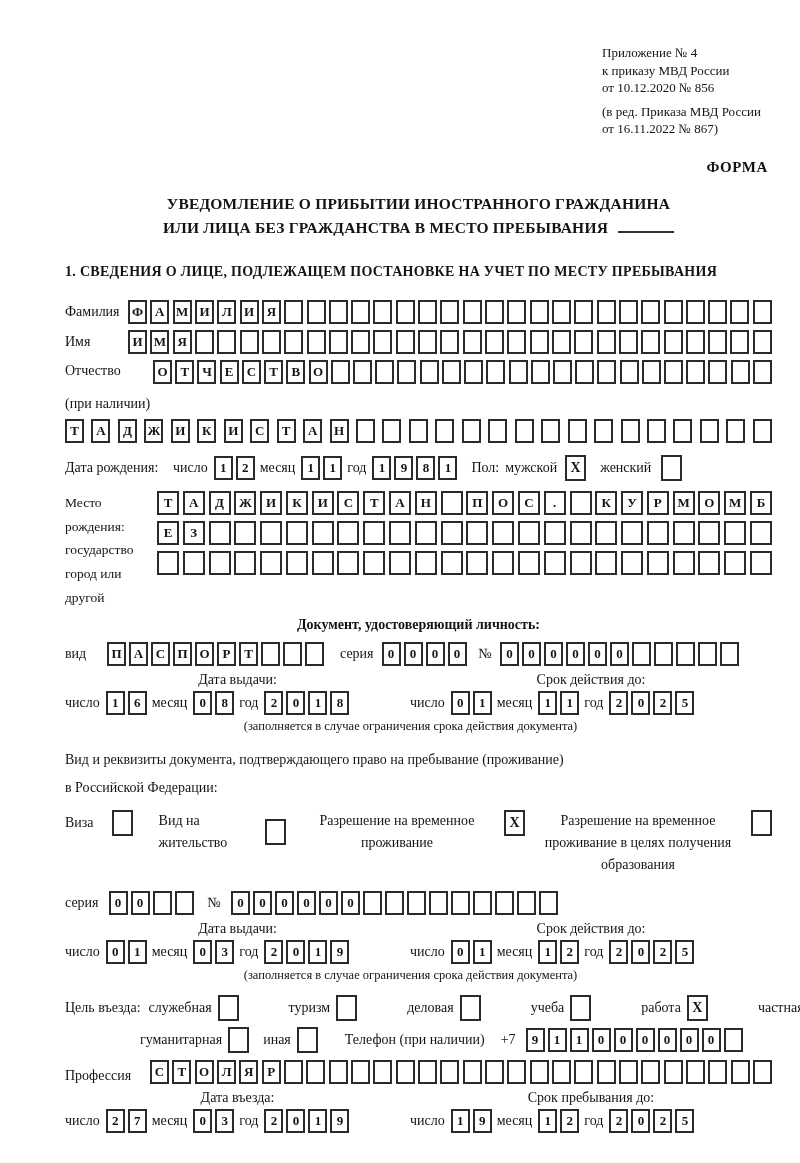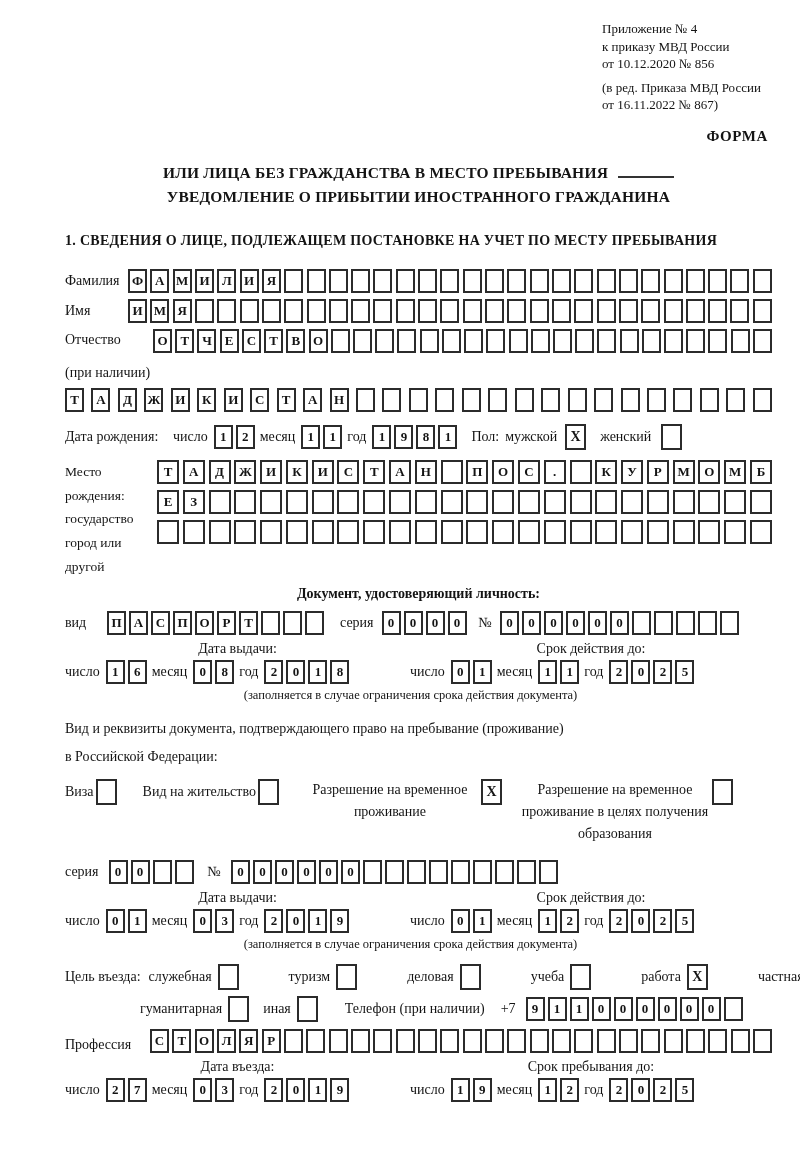--- a/index.html
+++ b/index.html
@@ -1,22 +1,22 @@
 <!DOCTYPE html>
 <html lang="ru"><head>
 <meta charset="utf-8">
 <style>
   html,body{margin:0;padding:0;background:#fff;}
   body{width:800px;height:1163px;font-family:"Liberation Serif","DejaVu Serif",serif;color:#141414;}
-  .page{position:relative;width:800px;height:1163px;box-sizing:border-box;padding:20px 28px 0 65px;overflow:hidden;}
+  .page{position:relative;width:800px;height:1163px;box-sizing:border-box;padding:44px 28px 0 65px;overflow:hidden;}
 
   
   .appendix{width:170px;margin-left:auto;font-size:13px;line-height:1.35;}
   .appendix .gap{height:6px;}
-  .forma{margin-top:14px;text-align:right;font-weight:bold;font-size:15px;letter-spacing:.6px;padding-right:4px;}
+  .forma{margin-top:21px;text-align:right;font-weight:bold;font-size:15px;letter-spacing:.6px;padding-right:4px;}
 
   
   .title{margin-top:16px;text-align:center;font-weight:bold;font-size:15.5px;line-height:1.55;letter-spacing:.2px;}
   .blank-line{display:inline-block;width:56px;border-bottom:2px solid #333;height:12px;margin-left:10px;}
   .sec-heading{margin-top:24px;margin-bottom:20px;font-weight:bold;font-size:14px;letter-spacing:.3px;}
 
   
   .frow{display:flex;align-items:center;margin-bottom:6px;}
   .frow.top{align-items:flex-start;}
   .lbl{flex:none;font-size:14px;}
@@ -43,21 +43,21 @@
   .dg{display:flex;align-items:center;gap:5px;}
   .dg .dlbl{font-size:14px;margin-right:1px;}
   .dg1{width:345px;flex:none;}
   .note{text-align:center;font-size:12.5px;padding-right:16px;margin:4px 0 12px;}
 
   .doc-heading{text-align:center;font-weight:bold;font-size:14px;margin:8px 0 9px;}
   .intro{font-size:14px;line-height:2.0;}
 
   
   .permit-row{display:flex;align-items:flex-start;margin:8px 0 16px;}
-  .popt{display:flex;align-items:flex-start;gap:2px;}
+  .popt{display:flex;align-items:flex-start;gap:18px;}
   .popt .txt{font-size:14px;line-height:1.55;}
   .popt .txt.ctr{text-align:center;}
   .w3{width:178px;}
   .w4{width:190px;}
 
   .purpose-items{display:flex;align-items:center;flex:1;gap:41px;}
   .pitem{display:flex;align-items:center;gap:6px;margin-right:9px;}
   .pitem .plbl{font-size:14px;}
 
   .indent2{padding-left:75px;}
@@ -74,22 +74,22 @@
     <div>к приказу МВД России</div>
     <div>от 10.12.2020 № 856</div>
     <div class="gap"></div>
     <div>(в ред. Приказа МВД России</div>
     <div>от 16.11.2022 № 867)</div>
   </div>
 
   <div class="forma">ФОРМА</div>
 
   <div class="title">
+    <div>УВЕДОМЛЕНИЕ О ПРИБЫТИИ ИНОСТРАННОГО ГРАЖДАНИНА</div>
     <div><span>ИЛИ ЛИЦА БЕЗ ГРАЖДАНСТВА В МЕСТО ПРЕБЫВАНИЯ</span><span class="blank-line"></span></div>
-    <div>УВЕДОМЛЕНИЕ О ПРИБЫТИИ ИНОСТРАННОГО ГРАЖДАНИНА</div>
   </div>
 
   <div class="sec-heading">1. СВЕДЕНИЯ О ЛИЦЕ, ПОДЛЕЖАЩЕМ ПОСТАНОВКЕ НА УЧЕТ ПО МЕСТУ ПРЕБЫВАНИЯ</div>
 
   <div class="frow">
     <span class="lbl" style="width:63px;">Фамилия</span>
     <span class="cells fill">
         <span class="cell">Ф</span>
         <span class="cell">А</span>
         <span class="cell">М</span>

